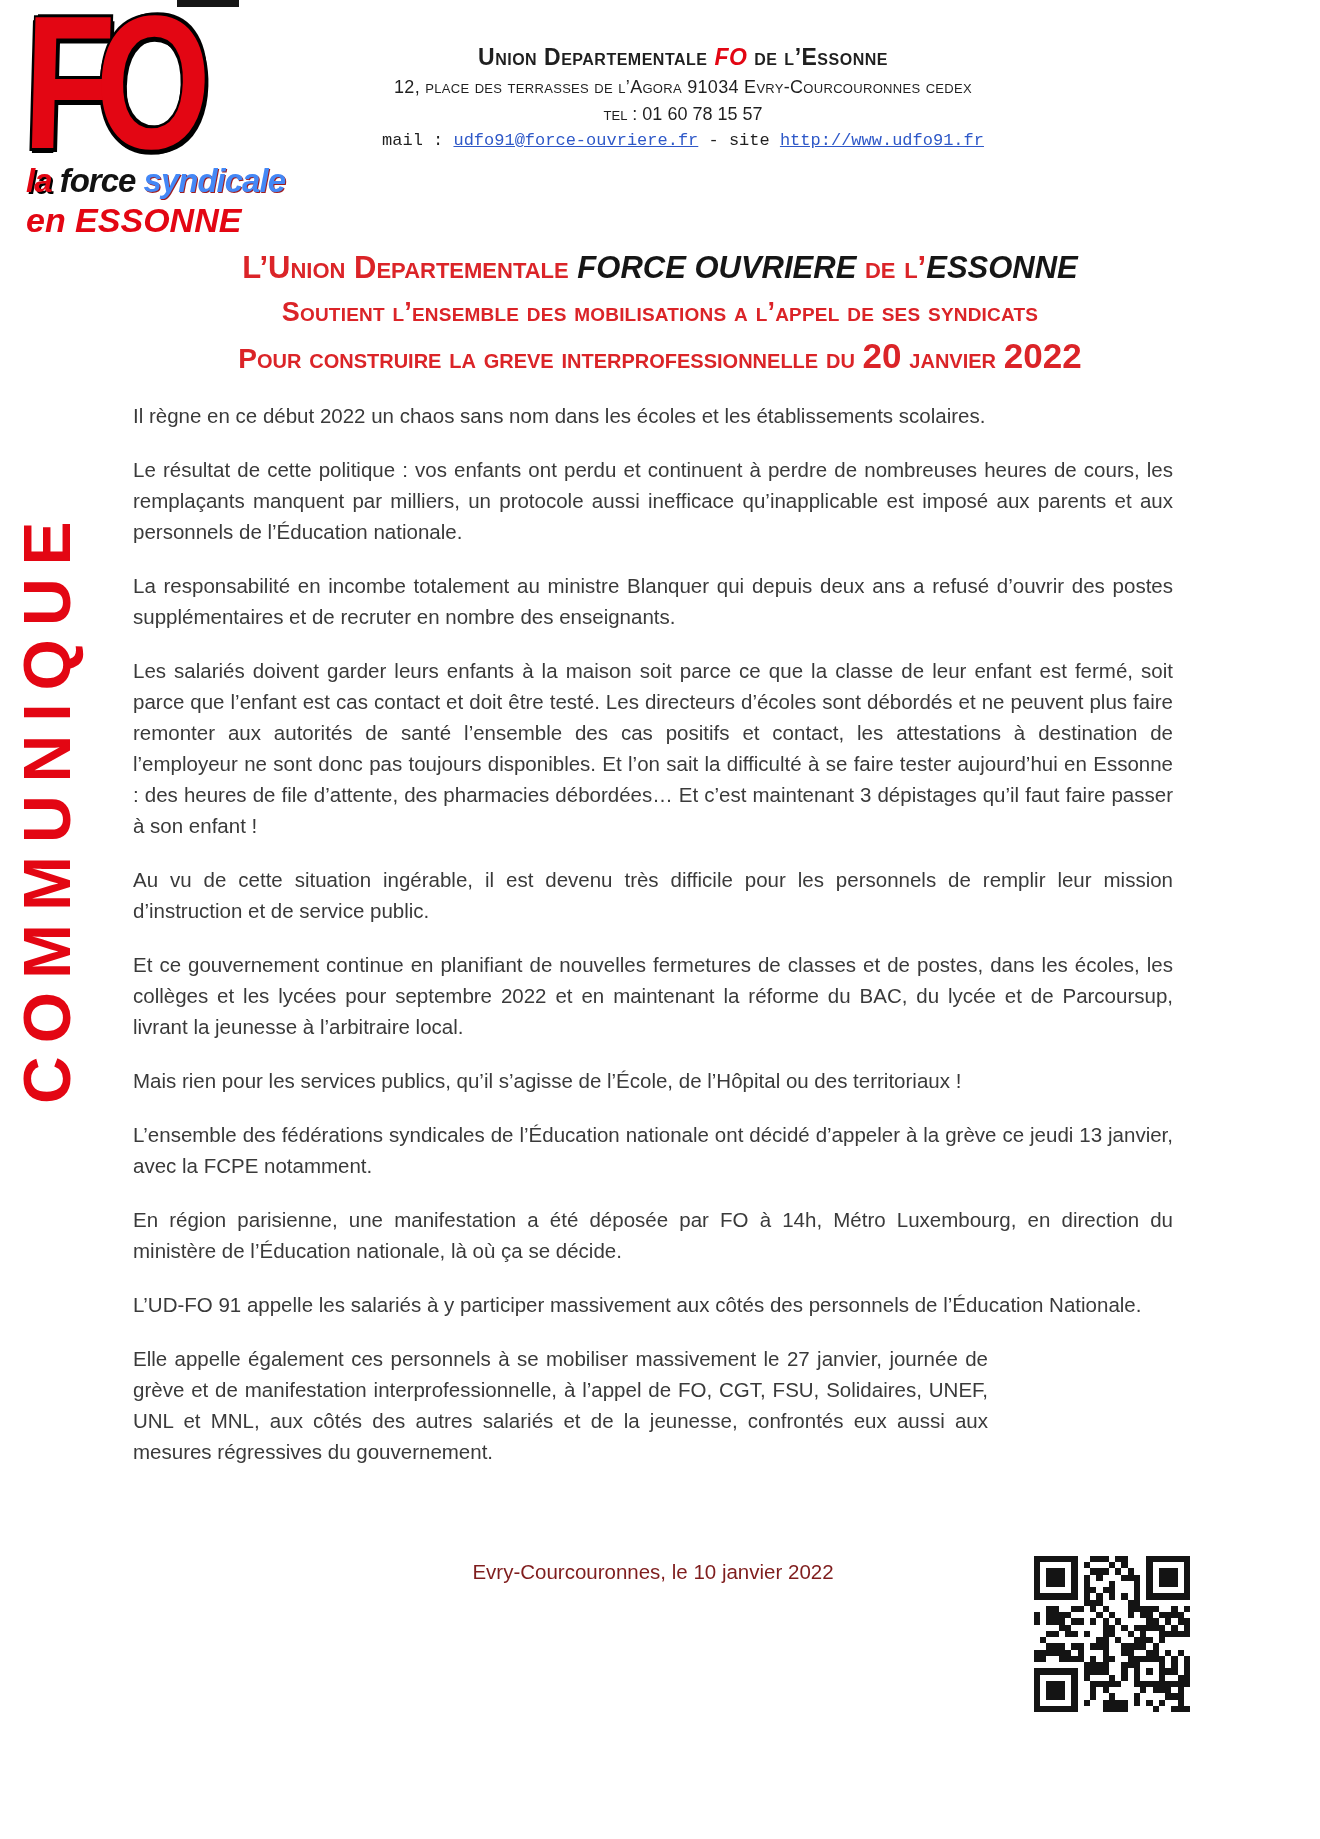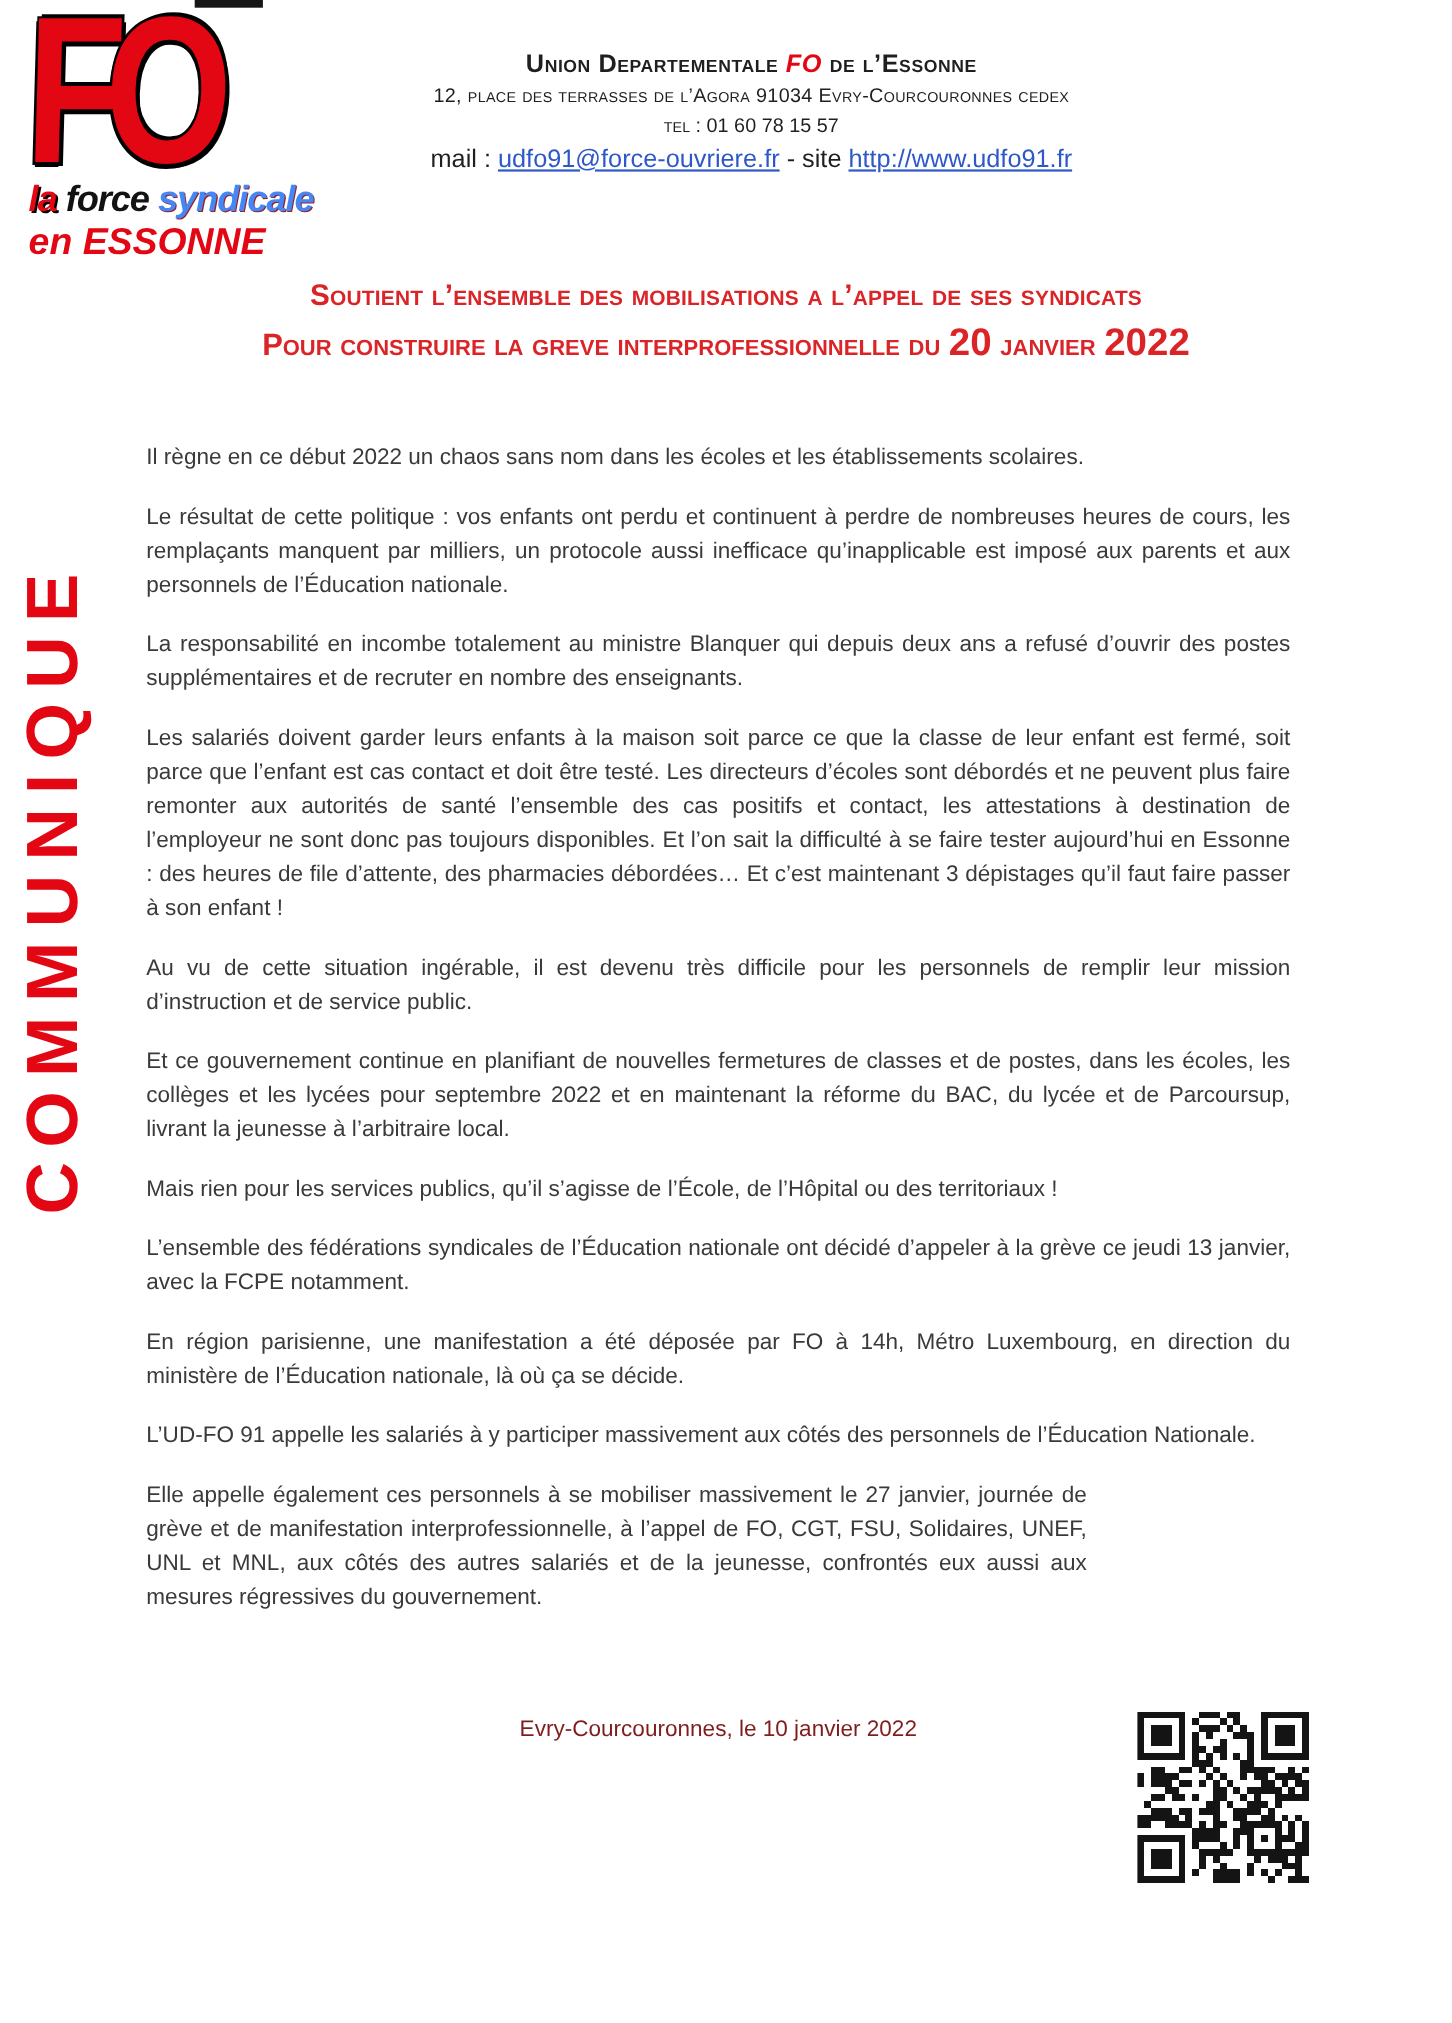--- a/index.html
+++ b/index.html
@@ -26,21 +26,21 @@
   .logo-force{color:#121212;}
   .logo-syndicale{color:#3b82f6;text-shadow:1px 1px 0 #9a1014;opacity:.95;}
   .logo-region{font-style:italic;font-weight:bold;font-size:34px;color:#e30613;line-height:40px;letter-spacing:0px;}
 
   
   .header-block{position:absolute;left:250px;top:44px;width:866px;text-align:center;color:#1f1f1f;}
   .hd-title{font-size:23px;font-weight:bold;font-variant:small-caps;letter-spacing:.5px;margin-bottom:6px;}
   .hd-title .hd-fo{color:#e30613;font-style:italic;font-variant:normal;}
   .hd-address{font-size:18px;font-variant:small-caps;letter-spacing:.3px;margin-bottom:6px;}
   .hd-tel{font-size:18px;font-variant:small-caps;margin-bottom:6px;}
-  .hd-mail{font-size:23px;}
+  .hd-mail{font-size:17px;font-family:Liberation Mono, monospace;}
   .hd-link{color:#2e58c8;text-decoration:underline;cursor:pointer;}
 
   
   .banner{position:absolute;left:0;top:246px;width:1320px;text-align:center;font-weight:bold;}
   .banner-line1{font-size:31px;line-height:44px;}
   .banner-line1 .red{color:#db2428;font-variant:small-caps;}
   .banner-line1 .blk{color:#161616;font-style:italic;}
   .banner-line2{font-size:27px;line-height:44px;color:#db2428;font-variant:small-caps;letter-spacing:.2px;}
   .banner-line3{font-size:28px;line-height:44px;color:#db2428;font-variant:small-caps;}
   .banner-line3 .num{font-size:35px;font-variant:normal;}
@@ -88,20 +88,23 @@
       <span>Union Departementale </span><span class="hd-fo">FO</span><span> de l’Essonne</span>
     </div>
     <div class="hd-address">12, place des terrasses de l’Agora 91034 Evry-Courcouronnes cedex</div>
     <div class="hd-tel">tel : 01 60 78 15 57</div>
     <div class="hd-mail">
       <span>mail : </span><a class="hd-link">udfo91@force-ouvriere.fr</a><span> - site </span><a class="hd-link">http://www.udfo91.fr</a>
     </div>
   </div>
 
   <div class="banner">
+    <div class="banner-line1">
+      <span class="red">L’Union Departementale </span><span class="blk">FORCE OUVRIERE</span><span class="red"> de l’</span><span class="blk">ESSONNE</span>
+    </div>
     <div class="banner-line2">Soutient l’ensemble des mobilisations a l’appel de ses syndicats</div>
     <div class="banner-line3">
       <span>Pour construire la greve interprofessionnelle du </span><span class="num">20</span><span> janvier </span><span class="num">2022</span>
     </div>
   </div>
 
   <div class="communique">COMMUNIQUE</div>
 
   <div class="body-col">
     <p class="para">Il règne en ce début 2022 un chaos sans nom dans les écoles et les établissements scolaires.</p>

